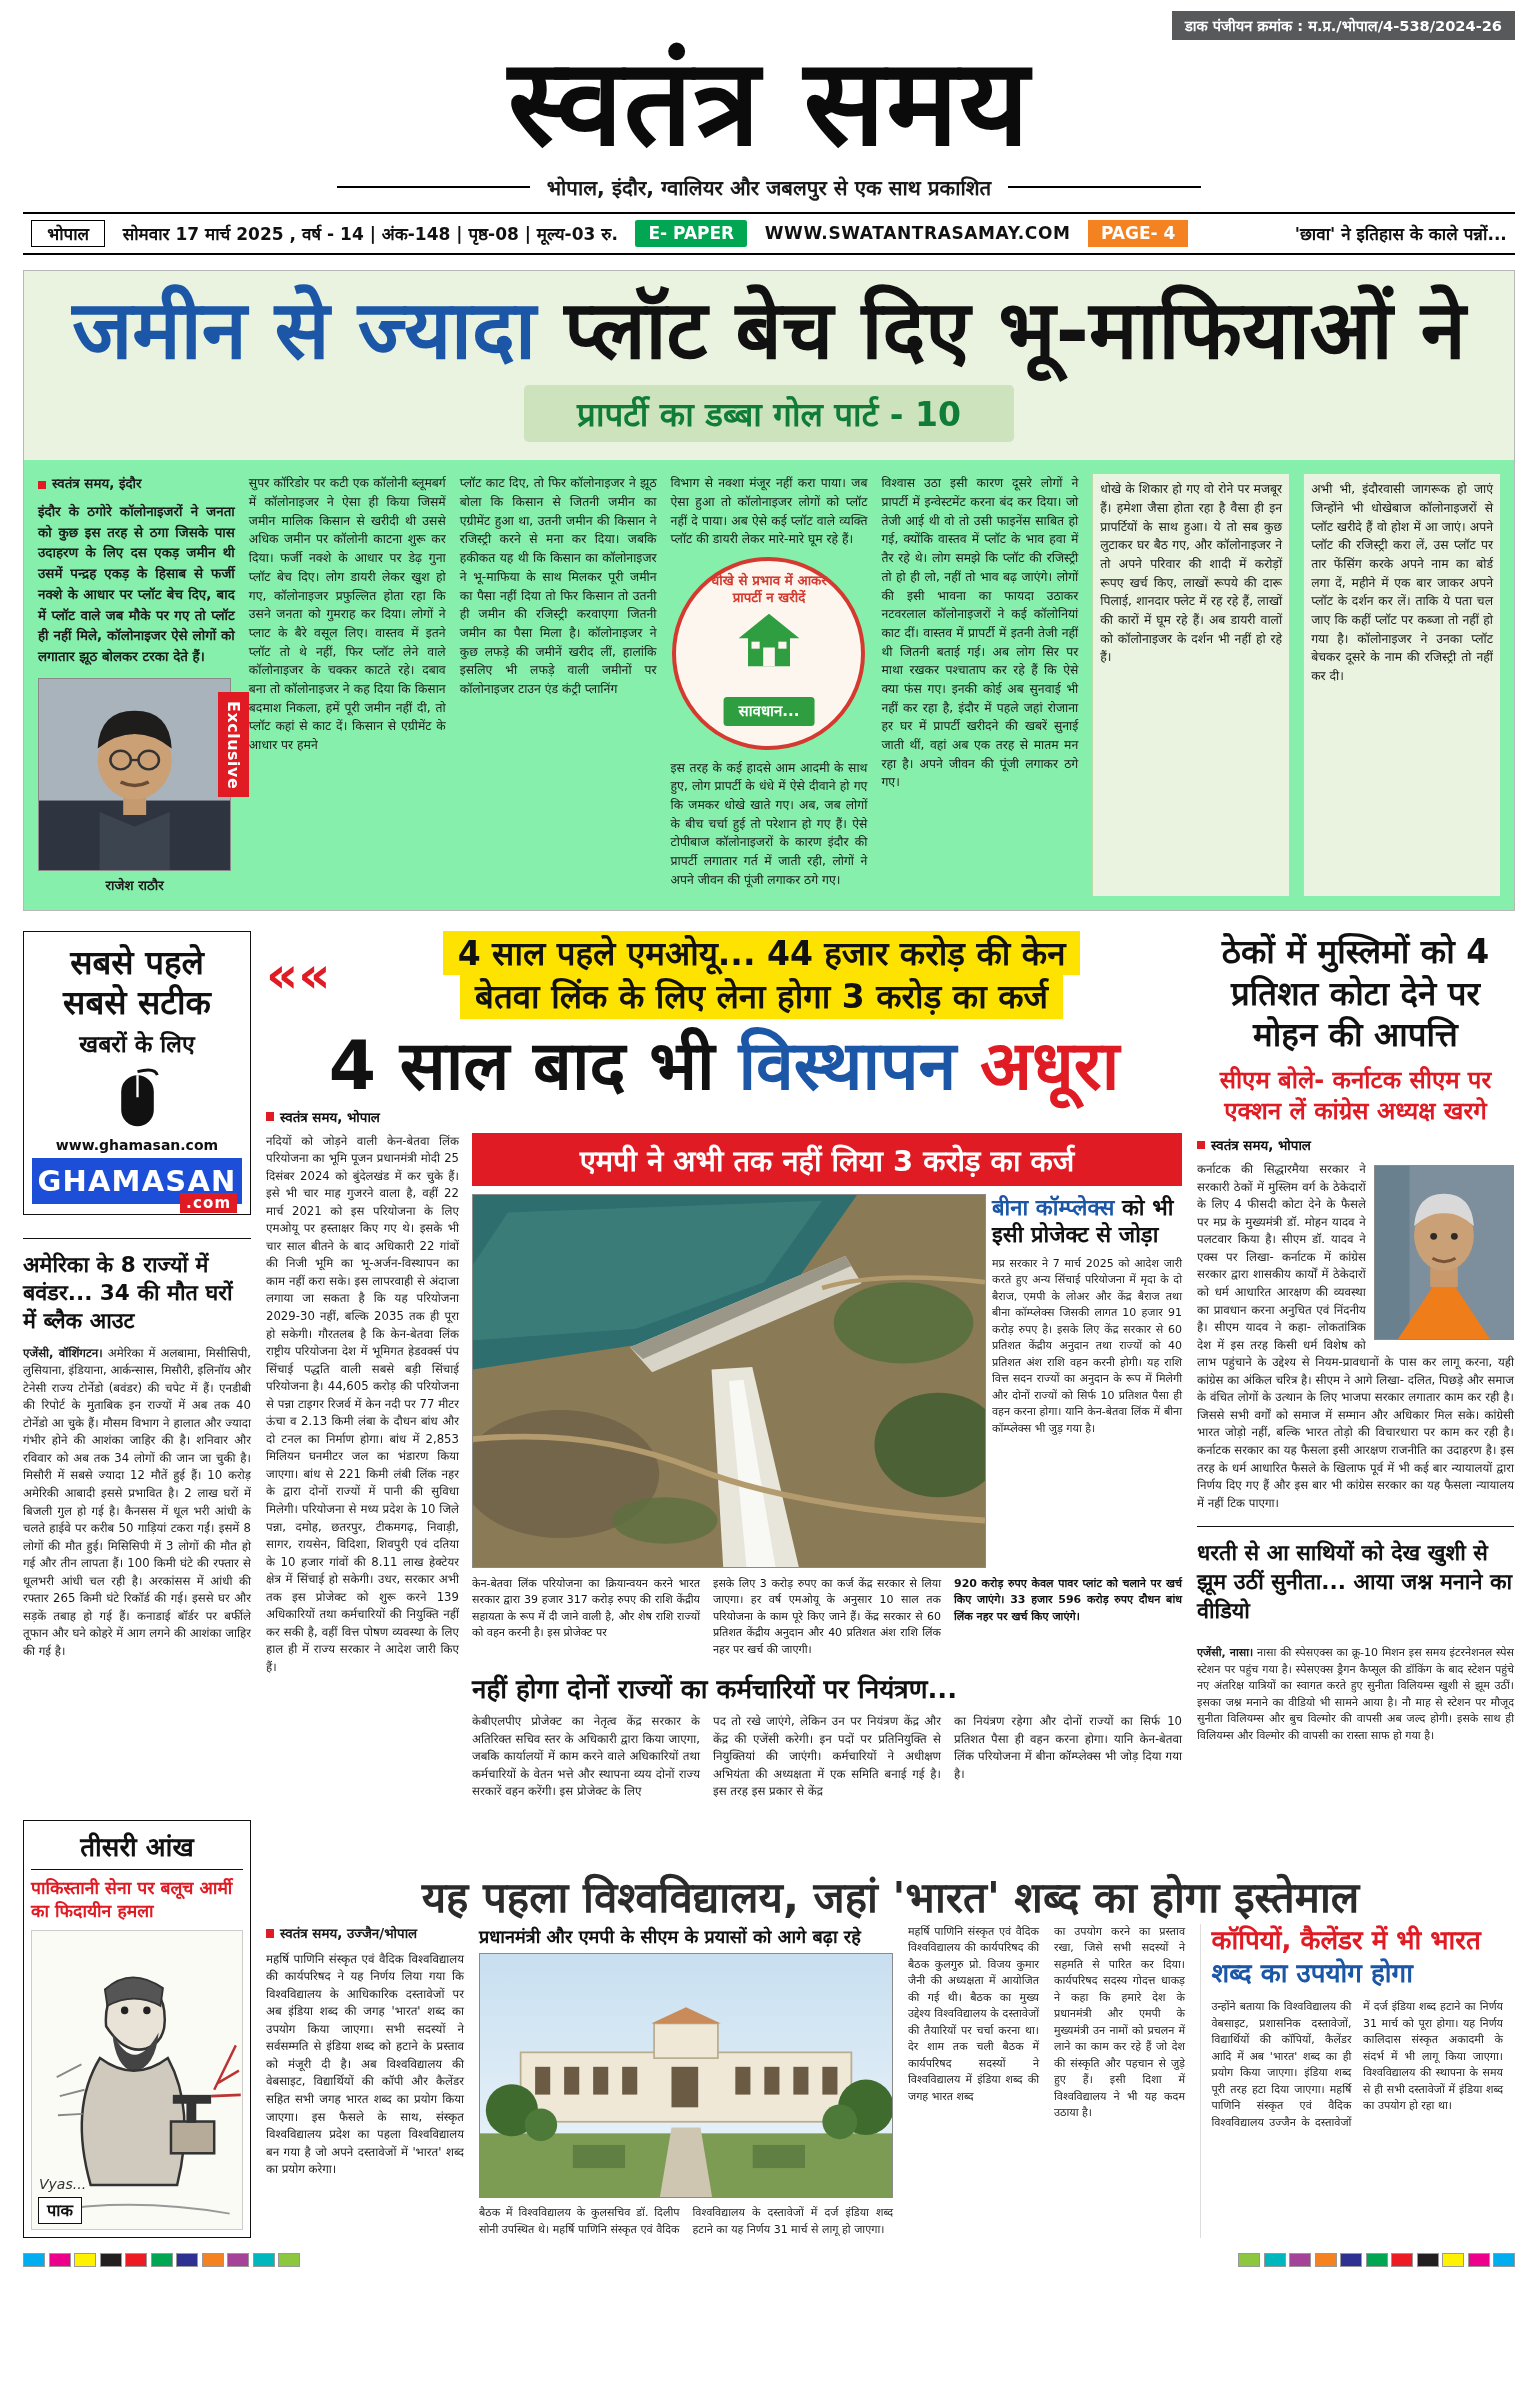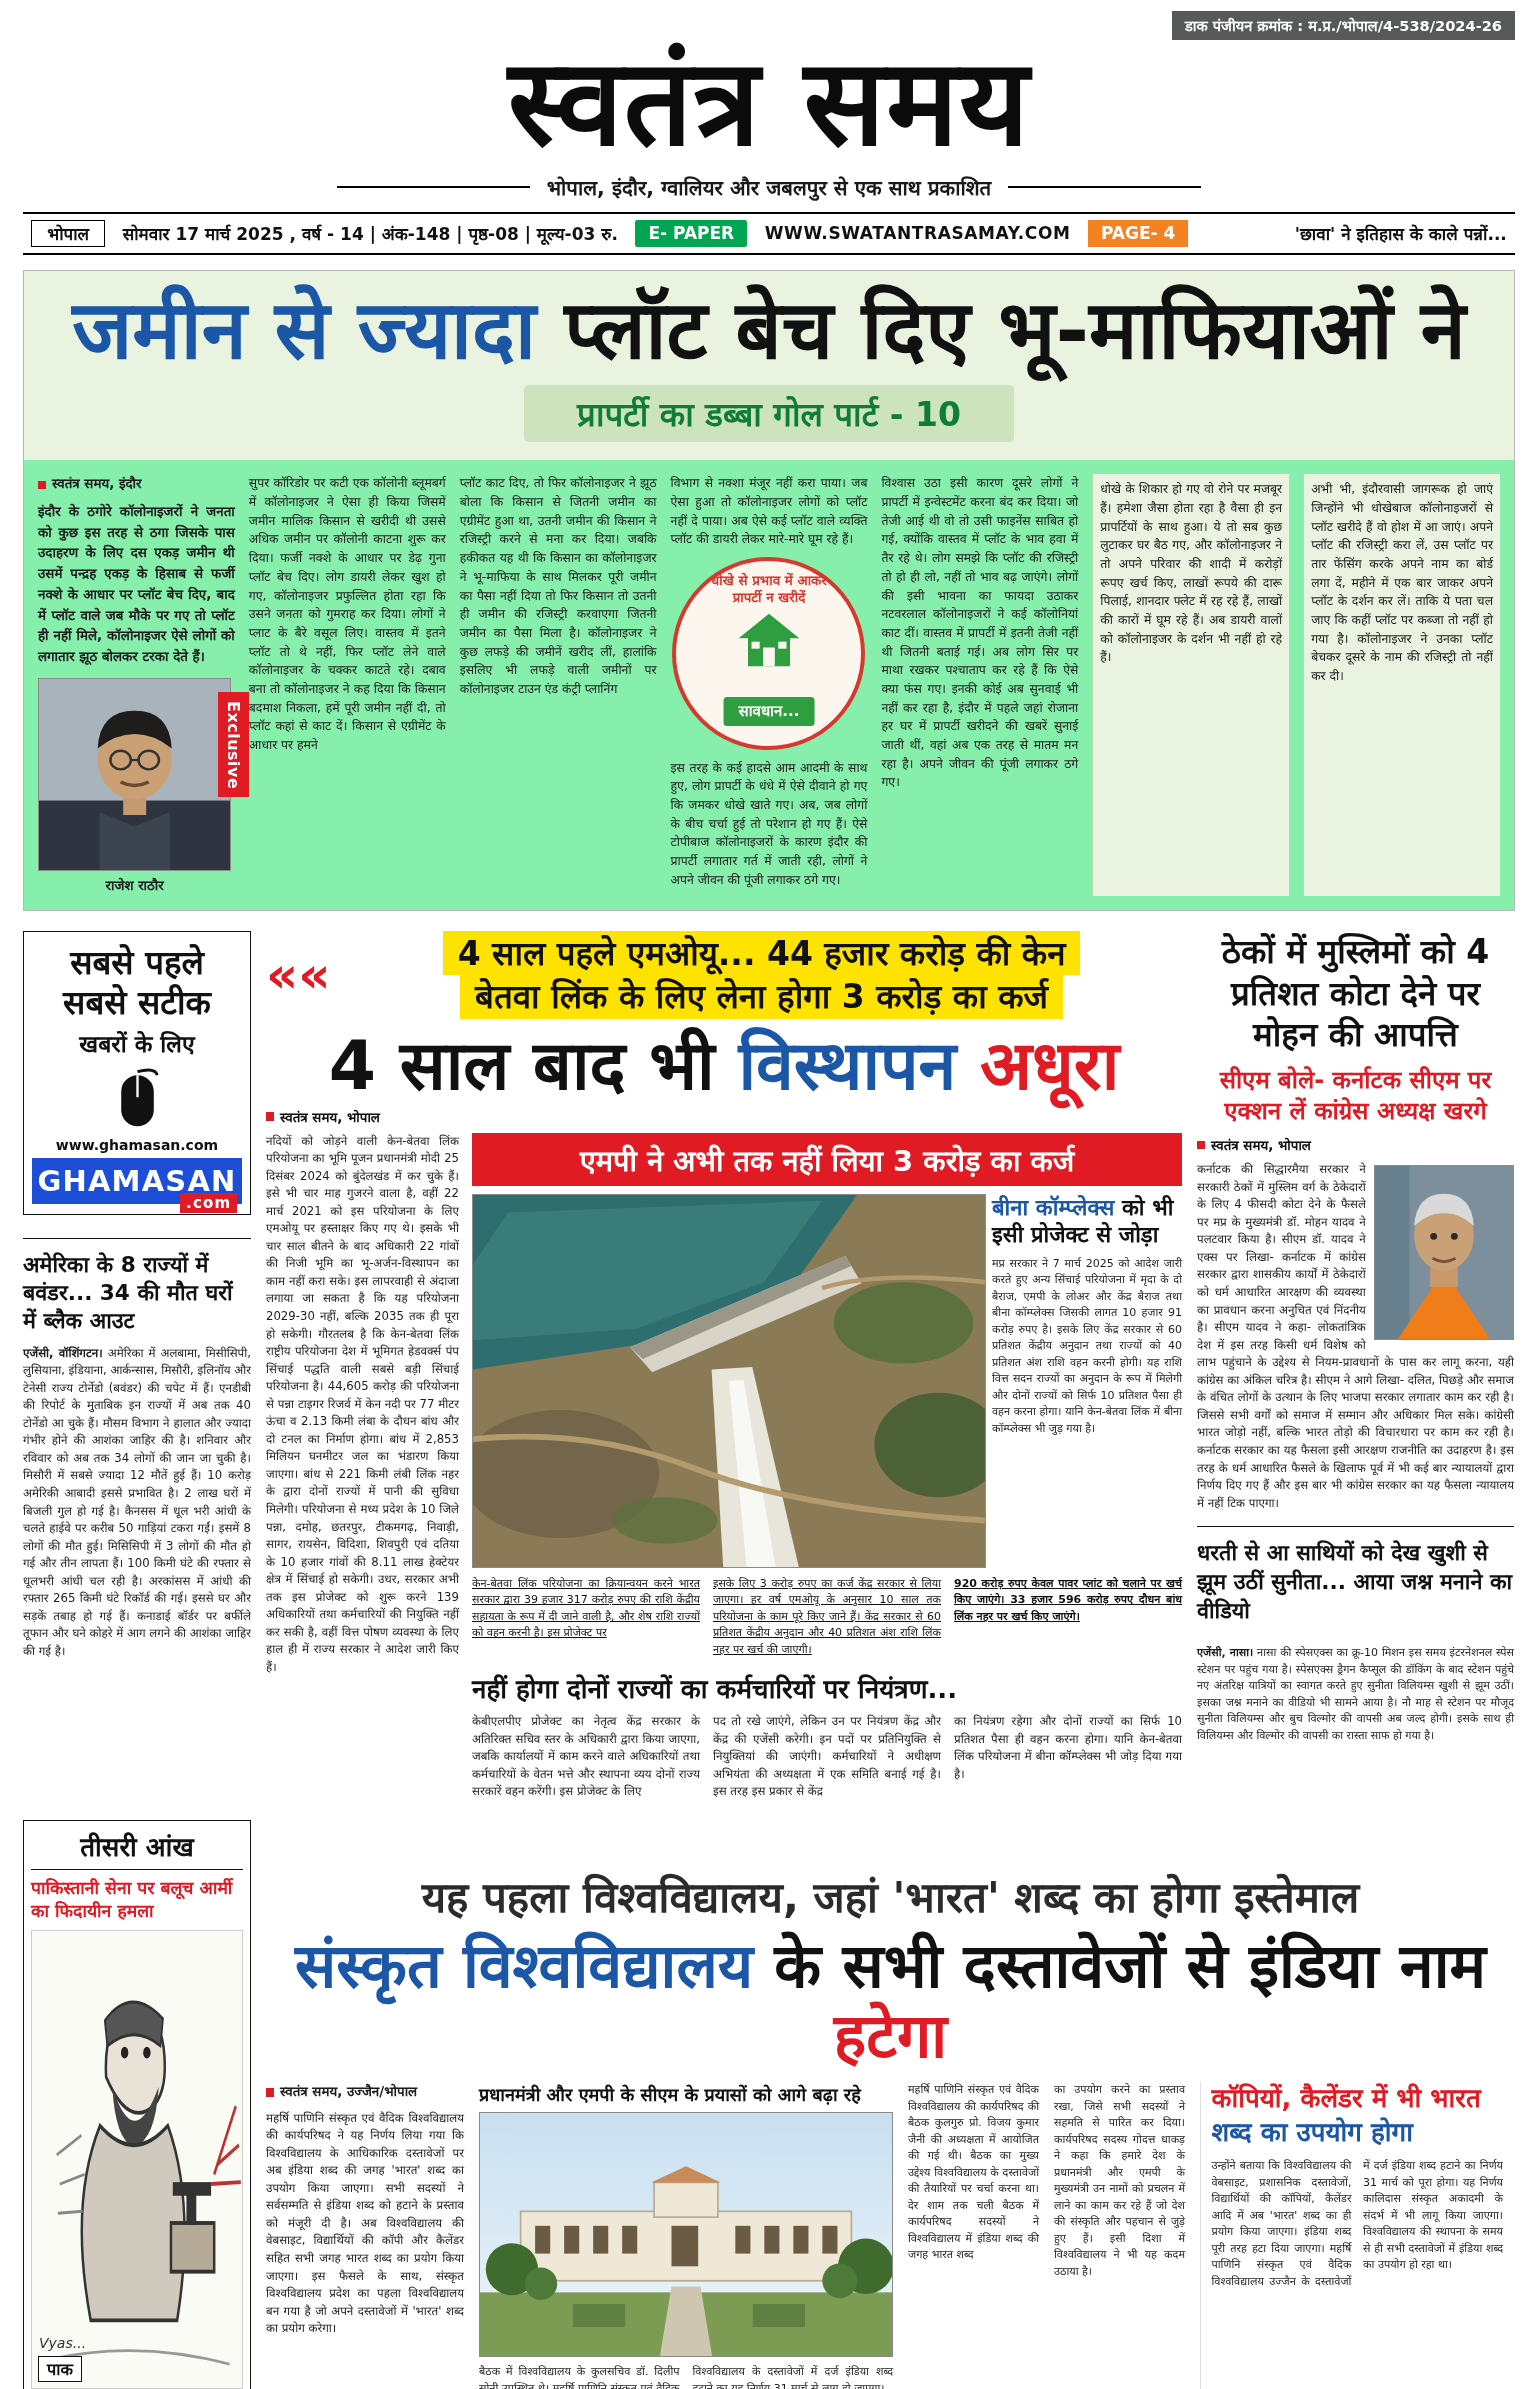--- a/index.html
+++ b/index.html
@@ -67,21 +67,21 @@
   .kb-kline span{display:inline-block;background:#ffe300;font-size:33px;font-weight:900;padding:1.2px 15px;line-height:1.25;}
   .kb-head{font-size:68px;font-weight:900;text-align:center;margin:10.5px 0 3.5px;line-height:1.1;}
   .kb-main{display:flex;column-gap:13px;margin-top:5.8px;}
   .kb-left{width:193px;flex:0 0 auto;}
   .kb-right-area{flex:1;}
   .red-bar{background:#e01b24;color:#fff;font-size:29px;font-weight:900;text-align:center;padding:7px 4.7px;margin-bottom:8.2px;}
   .kb-photo-row{display:flex;column-gap:6px;}
   .dam-frame{width:514px;height:374px;border:1.2px solid #8a8a8a;overflow:hidden;flex:0 0 auto;}
   .bina-col{flex:1;}
   .bina-head{font-size:22px;font-weight:900;line-height:1.25;margin-bottom:7px;}
-  .kb-caption-row{display:flex;column-gap:13px;margin-top:8.2px;text-decoration:underline;}
+  .kb-caption-row{display:flex;column-gap:13px;margin-top:8.2px;}
   .kb-caption-row p{flex:1;font-size:11px;line-height:1.5;text-align:justify;}
   .kb-cap-bold{font-weight:bold;}
   .kb-subhead{font-size:26px;font-weight:900;margin:11.7px 0 7px;}
   .kb-bottom-row{display:flex;column-gap:13px;}
   .kb-bottom-row p{flex:1;}
 
   .mohan-head{font-size:33px;font-weight:900;text-align:center;line-height:1.25;}
   .mohan-sub{color:#e01b24;font-size:24px;font-weight:900;text-align:center;line-height:1.3;margin:9.3px 0;}
   .cm-frame{float:right;width:140px;height:175px;border:1.2px solid #8a8a8a;margin:3.5px 0 5.8px 8.2px;overflow:hidden;}
   .sunita{border-top:1.8px solid #111;margin-top:14px;padding-top:10.5px;}
@@ -344,21 +344,20 @@
           <path d="M295 250 L330 180 M300 240 L335 220 M290 260 L338 258" stroke="#b33" stroke-width="4"></path>
           <path d="M40 230 L80 210 M45 260 L85 250 M42 290 L82 288" stroke="#888" stroke-width="3"></path>
         </svg>
         <div class="cartoon-sign">Vyas...</div>
         <div class="cartoon-label">पाक</div>
       </div>
     </div>
 
     <div class="bottom-right">
       <div class="sans-kicker">यह पहला विश्वविद्यालय, जहां 'भारत' शब्द का होगा इस्तेमाल</div>
-      <h2 class="sans-head"><span class="c-blue">संस्कृत विश्वविद्यालय</span><span> के सभी दस्तावेजों से इंडिया नाम </span><span class="c-red">हटेगा</span></h2>
       <div class="sans-body-row">
         <div class="scol1 small-text">
           <div class="byline">
             <span class="sq"></span>
             <span>स्वतंत्र समय, उज्जैन/भोपाल</span>
           </div>
           <p>महर्षि पाणिनि संस्कृत एवं वैदिक विश्वविद्यालय की कार्यपरिषद ने यह निर्णय लिया गया कि विश्वविद्यालय के आधिकारिक दस्तावेजों पर अब इंडिया शब्द की जगह 'भारत' शब्द का उपयोग किया जाएगा। सभी सदस्यों ने सर्वसम्मति से इंडिया शब्द को हटाने के प्रस्ताव को मंजूरी दी है। अब विश्वविद्यालय की वेबसाइट, विद्यार्थियों की कॉपी और कैलेंडर सहित सभी जगह भारत शब्द का प्रयोग किया जाएगा। इस फैसले के साथ, संस्कृत विश्वविद्यालय प्रदेश का पहला विश्वविद्यालय बन गया है जो अपने दस्तावेजों में 'भारत' शब्द का प्रयोग करेगा।</p>
         </div>
         <div class="sphoto-area">
           <div class="photo-kicker">प्रधानमंत्री और एमपी के सीएम के प्रयासों को आगे बढ़ा रहे</div>

